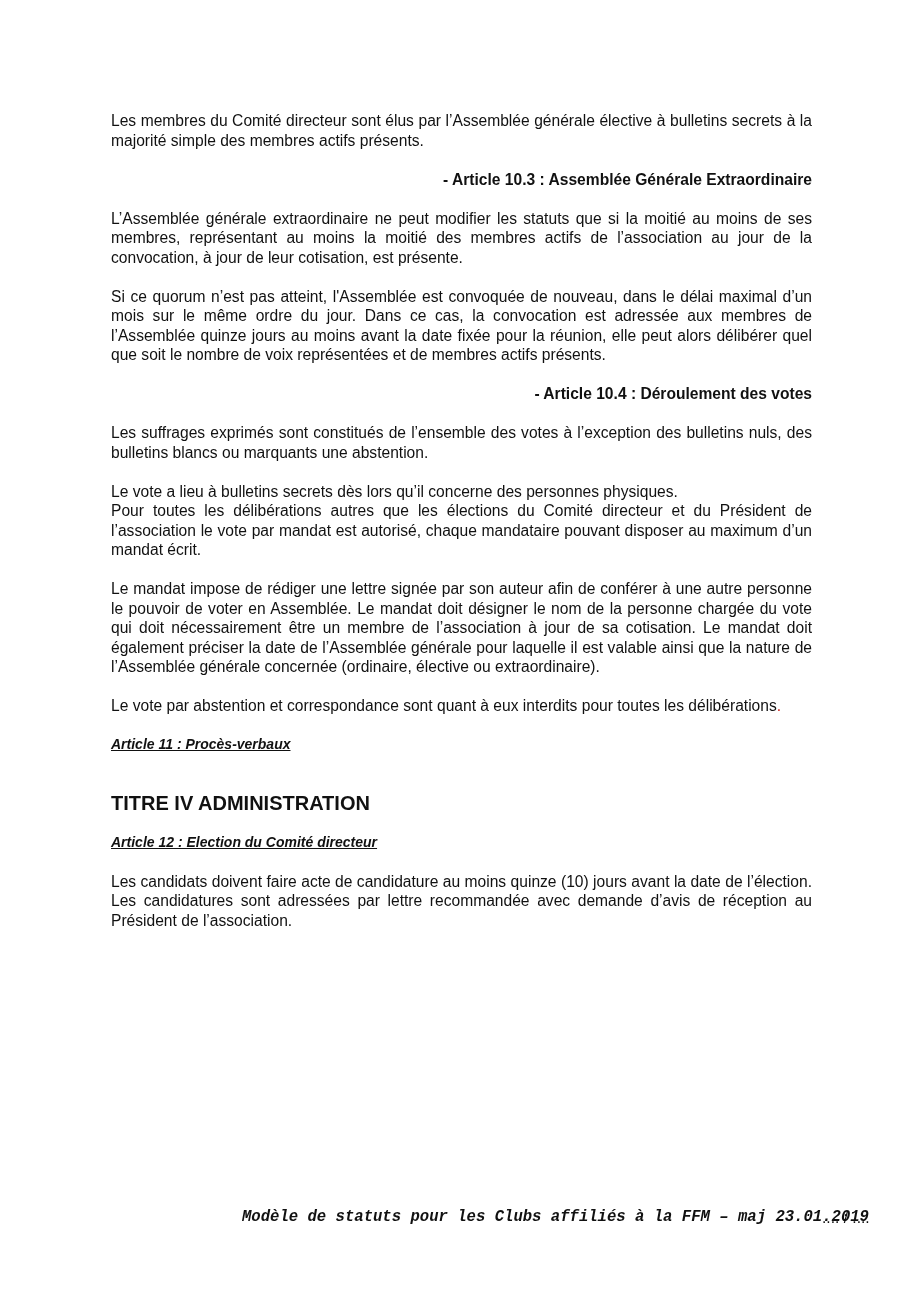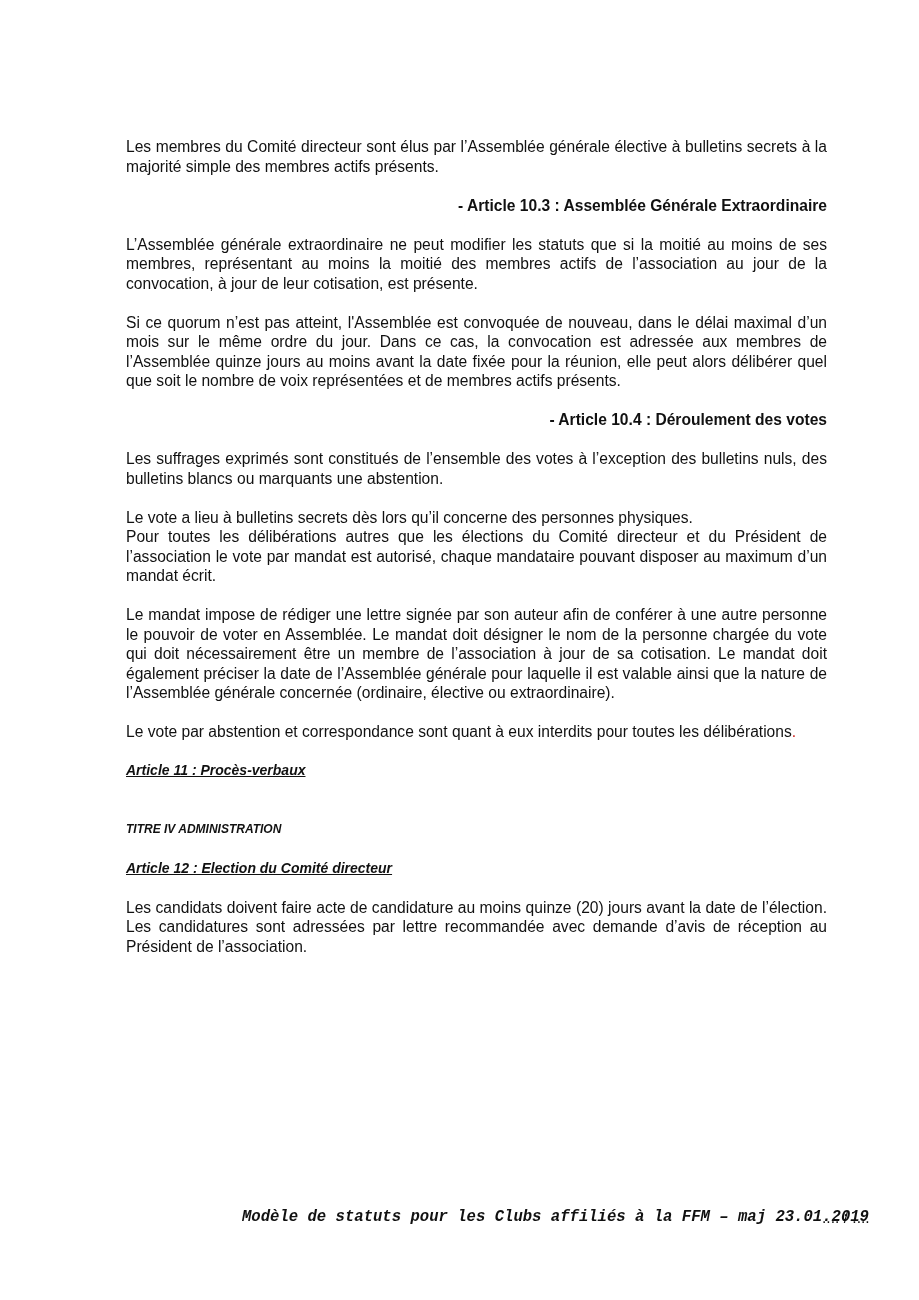--- a/index.html
+++ b/index.html
@@ -10,24 +10,23 @@
     body {
       width: 919px;
       height: 1300px;
       position: relative;
       overflow: hidden;
       font-family: "Liberation Sans", sans-serif;
       color: #111111;
     }
     .page {
       position: absolute;
-      left: 126px;
+      left: 111px;
       top: 111px;
       width: 701px;
-      margin-top: 26px;
     }
     .p {
       font-size: 15.6px;
       line-height: 19.5px;
       text-align: justify;
       margin: 0 0 19.5px 0;
     }
     .p.tight { margin-bottom: 0; }
     .line { display: block; }
     .h-sub {
@@ -39,25 +38,24 @@
     }
     .h-art {
       font-size: 14px;
       line-height: 19.5px;
       font-weight: bold;
       font-style: italic;
       text-decoration: underline;
       margin: 0 0 19.5px 0;
     }
     .h-titre {
-      font-size: 12px;
+      font-size: 20px;
       line-height: 19.5px;
       font-weight: bold;
       margin: 0 0 19.5px 0;
-      font-style: italic;
     }
     .gap { height: 19.5px; }
     .red-dot { color: #d0201a; }
     .it { font-style: italic; }
     .footer {
       position: absolute;
       top: 1208px;
       left: 242px;
       font-size: 15.6px;
       line-height: 19.5px;
@@ -105,18 +103,18 @@
   <div class="h-art">Article 11 : Procès-verbaux</div>
 
 
   <div class="gap"></div>
 
   <div class="h-titre">TITRE IV ADMINISTRATION</div>
 
   <div class="h-art">Article 12 : Election du Comité directeur</div>
 
 
-  <p class="p">Les candidats doivent faire acte de candidature au moins quinze (20) jours avant la date de l’élection. Les candidatures sont adressées par lettre recommandée avec demande d’avis de réception au Président de l’association.</p>
+  <p class="p">Les candidats doivent faire acte de candidature au moins quinze (10) jours avant la date de l’élection. Les candidatures sont adressées par lettre recommandée avec demande d’avis de réception au Président de l’association.</p>
 
 </div>
 
 <div class="footer">Modèle de statuts pour les Clubs affiliés à la FFM – maj 23.01.2019</div>
 <div class="page-num">.... / ....</div>
 
 </body></html>

